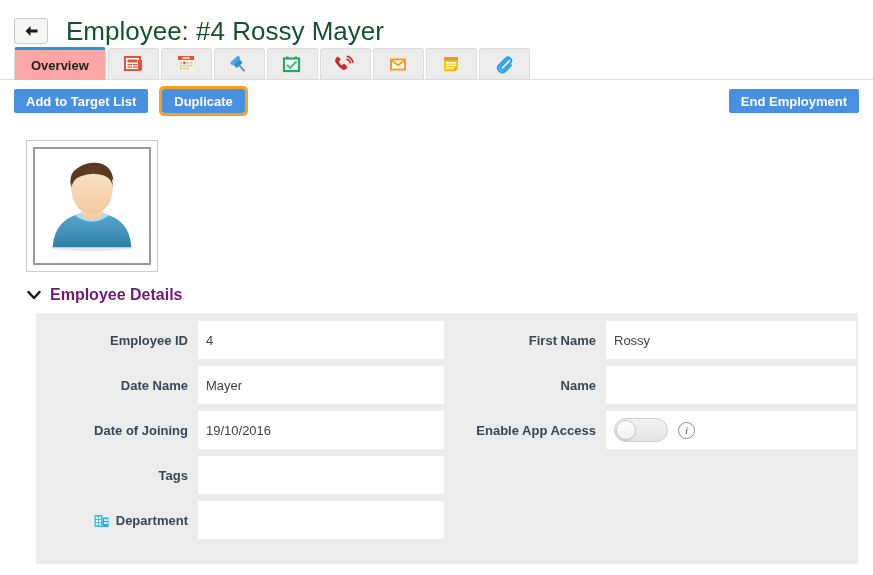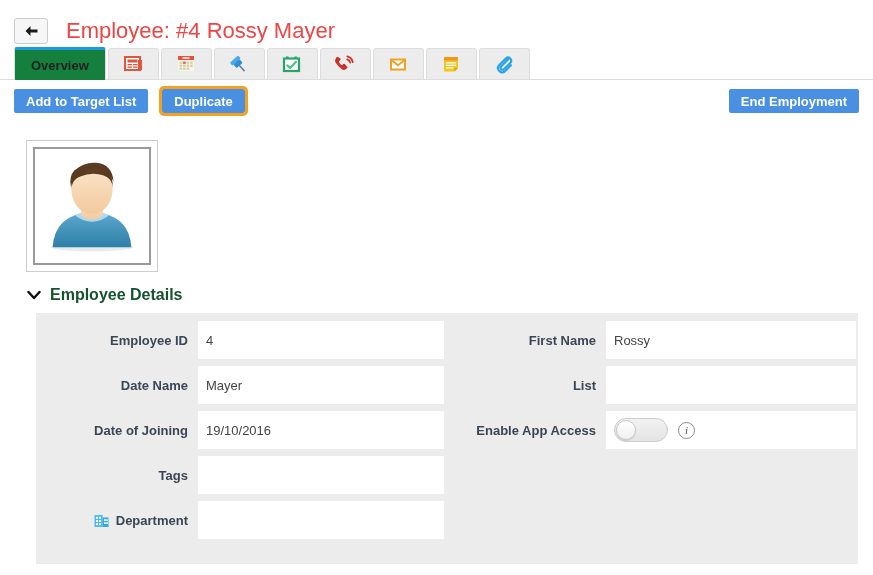--- a/index.html
+++ b/index.html
@@ -21,22 +21,22 @@
     width: 34px; height: 26px;
     border: 1px solid #cccccc;
     background: #f6f6f6;
     border-radius: 3px;
     display: flex; align-items: center; justify-content: center;
     cursor: pointer;
     flex: none;
   }
   .back-btn svg { display: block; }
   .page-title {
-    font-size: 22px;
-    color: #ef4444;
+    font-size: 26px;
+    color: #14532d;
     margin-left: 18px;
     white-space: nowrap;
     font-weight: 400;
   }
 
   
   .tab-bar {
     display: flex;
     align-items: flex-end;
     padding-left: 14px;
@@ -57,21 +57,21 @@
     position: relative;
   }
   .tab.icon-tab { width: 51px; }
   .tab.text-tab {
     padding: 0 16px;
     font-size: 13px;
     font-weight: bold;
     color: #222222;
   }
   .tab.active {
-    background: #15803d;
+    background: #fca5a5;
     border-color: #dddddd;
     border-top: 3px solid #1b9ae0;
     height: 33px;
     margin-bottom: -1px;
     z-index: 2;
   }
   .tab svg { display: block; }
 
   
   .action-bar {
@@ -125,21 +125,21 @@
     margin: 14px 0 0 26px;
     cursor: pointer;
     width: 200px;
   }
   .chev {
     width: 16px; height: 16px;
     display: flex; align-items: center; justify-content: center;
     margin-right: 8px;
   }
   .section-title {
-    color: #14532d;
+    color: #701a75;
     font-size: 16px;
     font-weight: bold;
   }
 
   
   .form-panel {
     margin: 9px 0 0 36px;
     width: 822px;
     background: #ececec;
     padding: 8px 0 18px 0;
@@ -431,21 +431,21 @@
   </div>
 
   <div class="col col-right">
 
     <div class="field-row">
       <div class="field-label">First Name</div>
       <input class="field-input" value="Rossy" style="">
     </div>
 
     <div class="field-row">
-      <div class="field-label">List</div>
+      <div class="field-label">Name</div>
       <input class="field-input" value="" style="">
     </div>
 
 
     <div class="field-row">
       <div class="field-label">Enable App Access</div>
       <div class="toggle-cell">
         <div class="toggle">
           <div class="knob"></div>
         </div>

